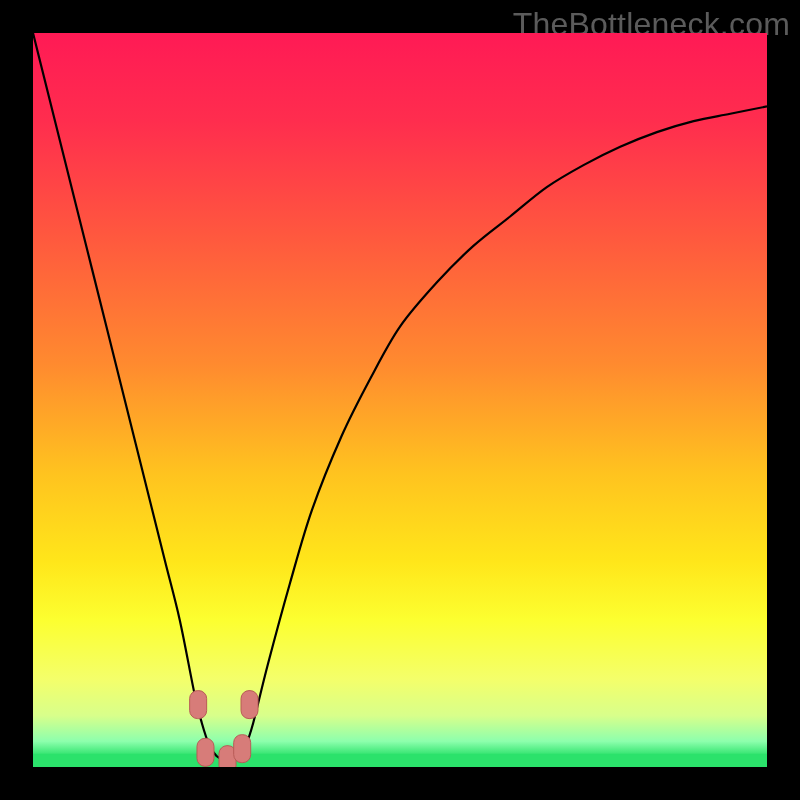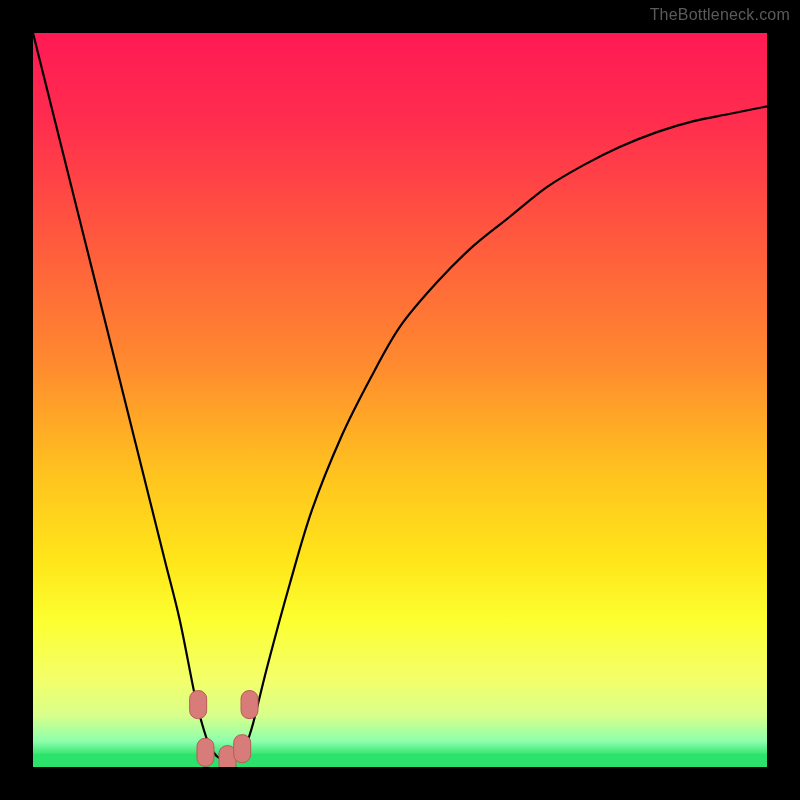--- a/index.html
+++ b/index.html
@@ -25,21 +25,21 @@
     top: 33px;
     width: 734px;
     height: 734px;
     overflow: hidden;
   }
   .watermark {
     position: absolute;
     top: 6px;
     right: 10px;
     color: #5b5b5b;
-    font-size: 16px;
+    font-size: 32px;
     font-weight: 500;
     letter-spacing: 0.2px;
     user-select: none;
   }
   svg { display: block; }
 </style>
 </head>
 <body>
 
 <div class="frame">

